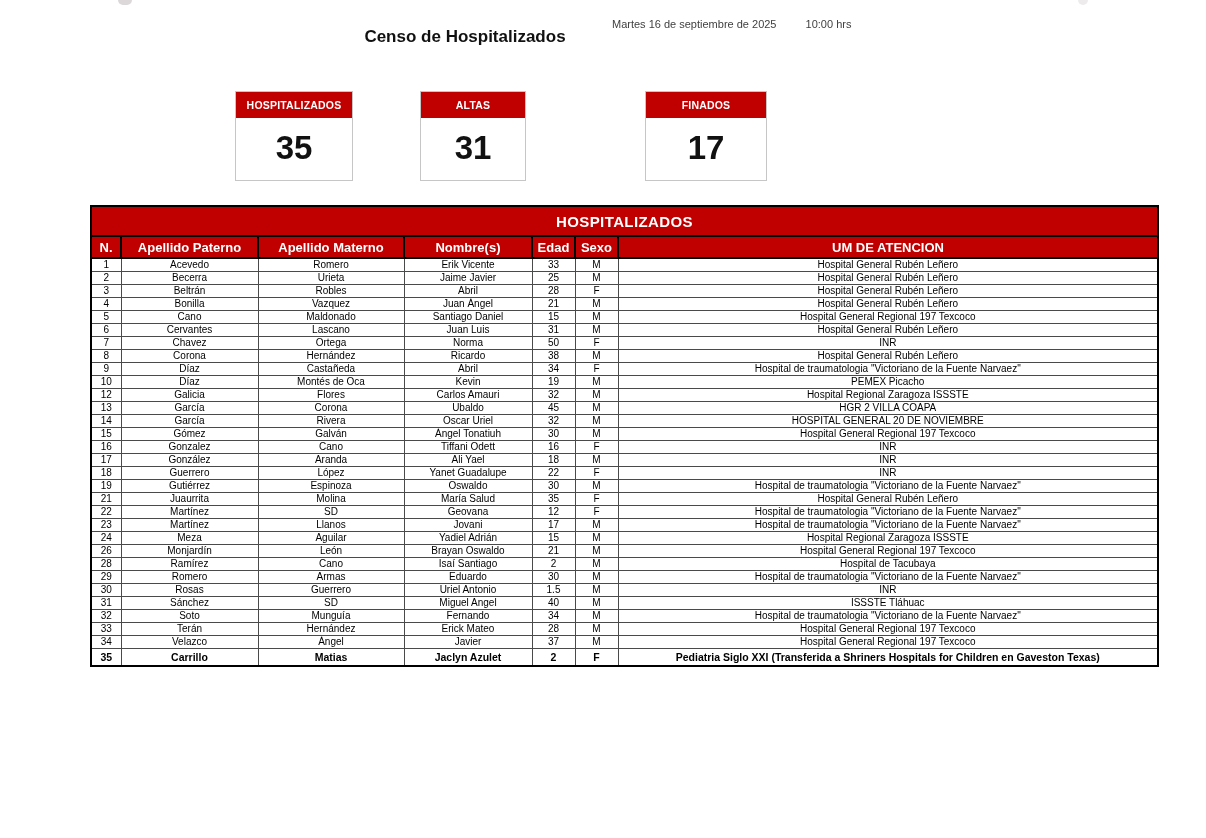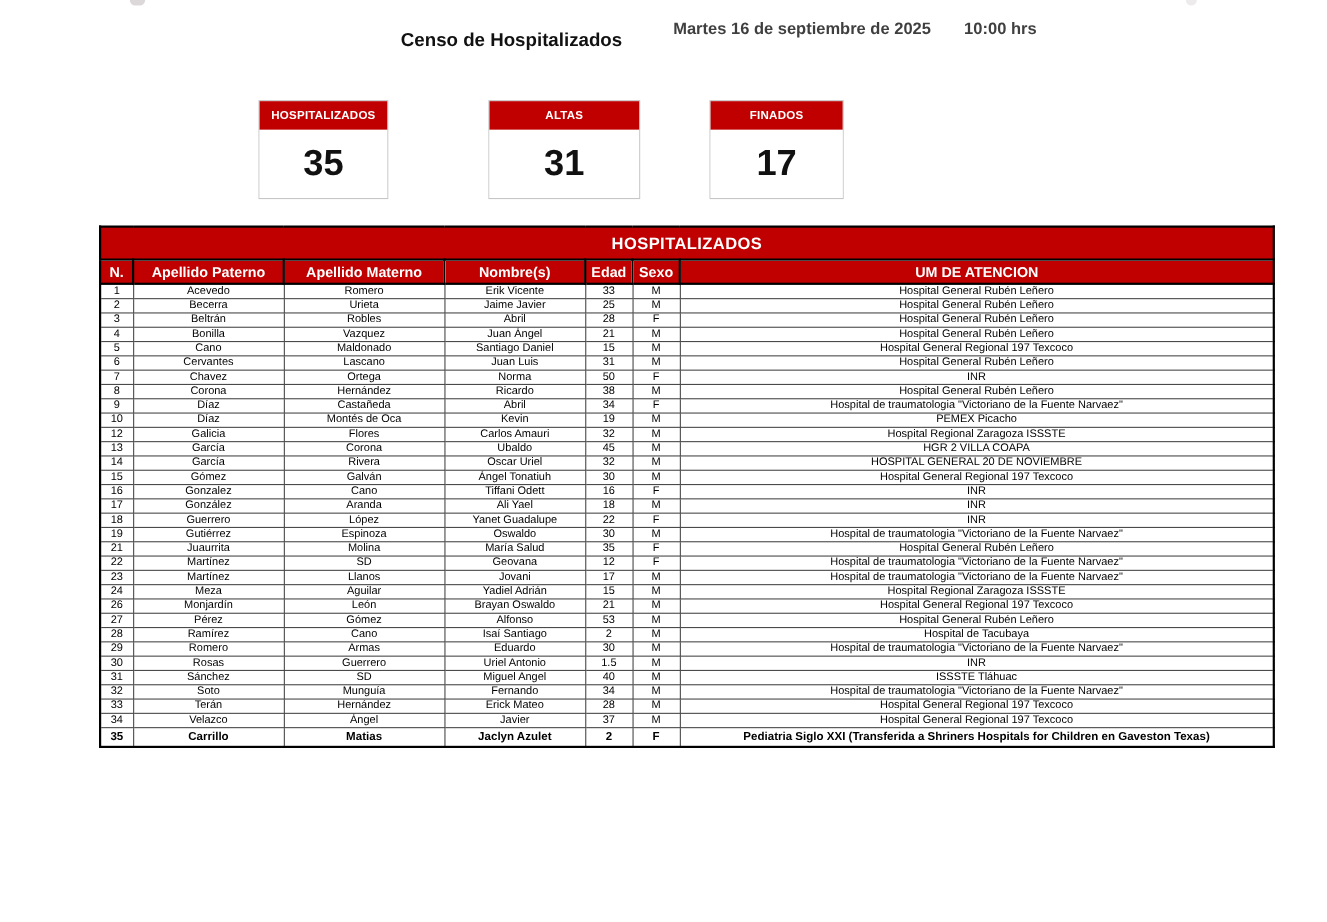--- a/index.html
+++ b/index.html
@@ -8,33 +8,33 @@
     background:#ffffff; font-family:"Liberation Sans", sans-serif; color:#000;
   }
 
   
   .smudge { position:absolute; top:0; width:14px; height:5px; background:#9a8f93; border-radius:0 0 6px 6px; opacity:.35; }
   .smudge.s1 { left:118px; }
   .smudge.s2 { left:1078px; width:10px; opacity:.18; }
 
   .date-line {
     position:absolute; top:18px; left:612px; width:330px;
-    font-size:15px; font-weight:bold; color:#3f3f3f; white-space:nowrap;
+    font-size:11px; font-weight:normal; color:#3f3f3f; white-space:nowrap;
   }
   .date-line .time { margin-left:26px; }
 
   .page-title {
     position:absolute; top:27px; left:280px; width:370px; text-align:center;
     font-size:17px; font-weight:bold; color:#111;
   }
 
   
   .card { position:absolute; top:91px; border:1px solid #c6c6c6; background:#fff; box-sizing:border-box; }
   .card.c1 { left:235px; width:118px; }
-  .card.c2 { left:444px; width:138px; }
+  .card.c2 { left:420px; width:106px; }
   .card.c3 { left:645px; width:122px; }
   .card-header {
     background:#C00000; color:#fff; font-weight:bold; font-size:10.5px;
     text-align:center; letter-spacing:.2px; padding:7px 2px;
   }
   .card-value {
     text-align:center; font-size:33px; font-weight:bold; color:#111;
     padding:11px 0 13px 0; background:#fff;
   }
 
@@ -312,29 +312,20 @@
       <tr>
         <td>26</td>
         <td>Monjardín</td>
         <td>León</td>
         <td>Brayan Oswaldo</td>
         <td>21</td>
         <td>M</td>
         <td>Hospital General Regional 197 Texcoco</td>
       </tr>
       <tr>
-        <td>27</td>
-        <td>Pérez</td>
-        <td>Gómez</td>
-        <td>Alfonso</td>
-        <td>53</td>
-        <td>M</td>
-        <td>Hospital General Rubén Leñero</td>
-      </tr>
-      <tr>
         <td>28</td>
         <td>Ramírez</td>
         <td>Cano</td>
         <td>Isaí Santiago</td>
         <td>2</td>
         <td>M</td>
         <td>Hospital de Tacubaya</td>
       </tr>
       <tr>
         <td>29</td>

